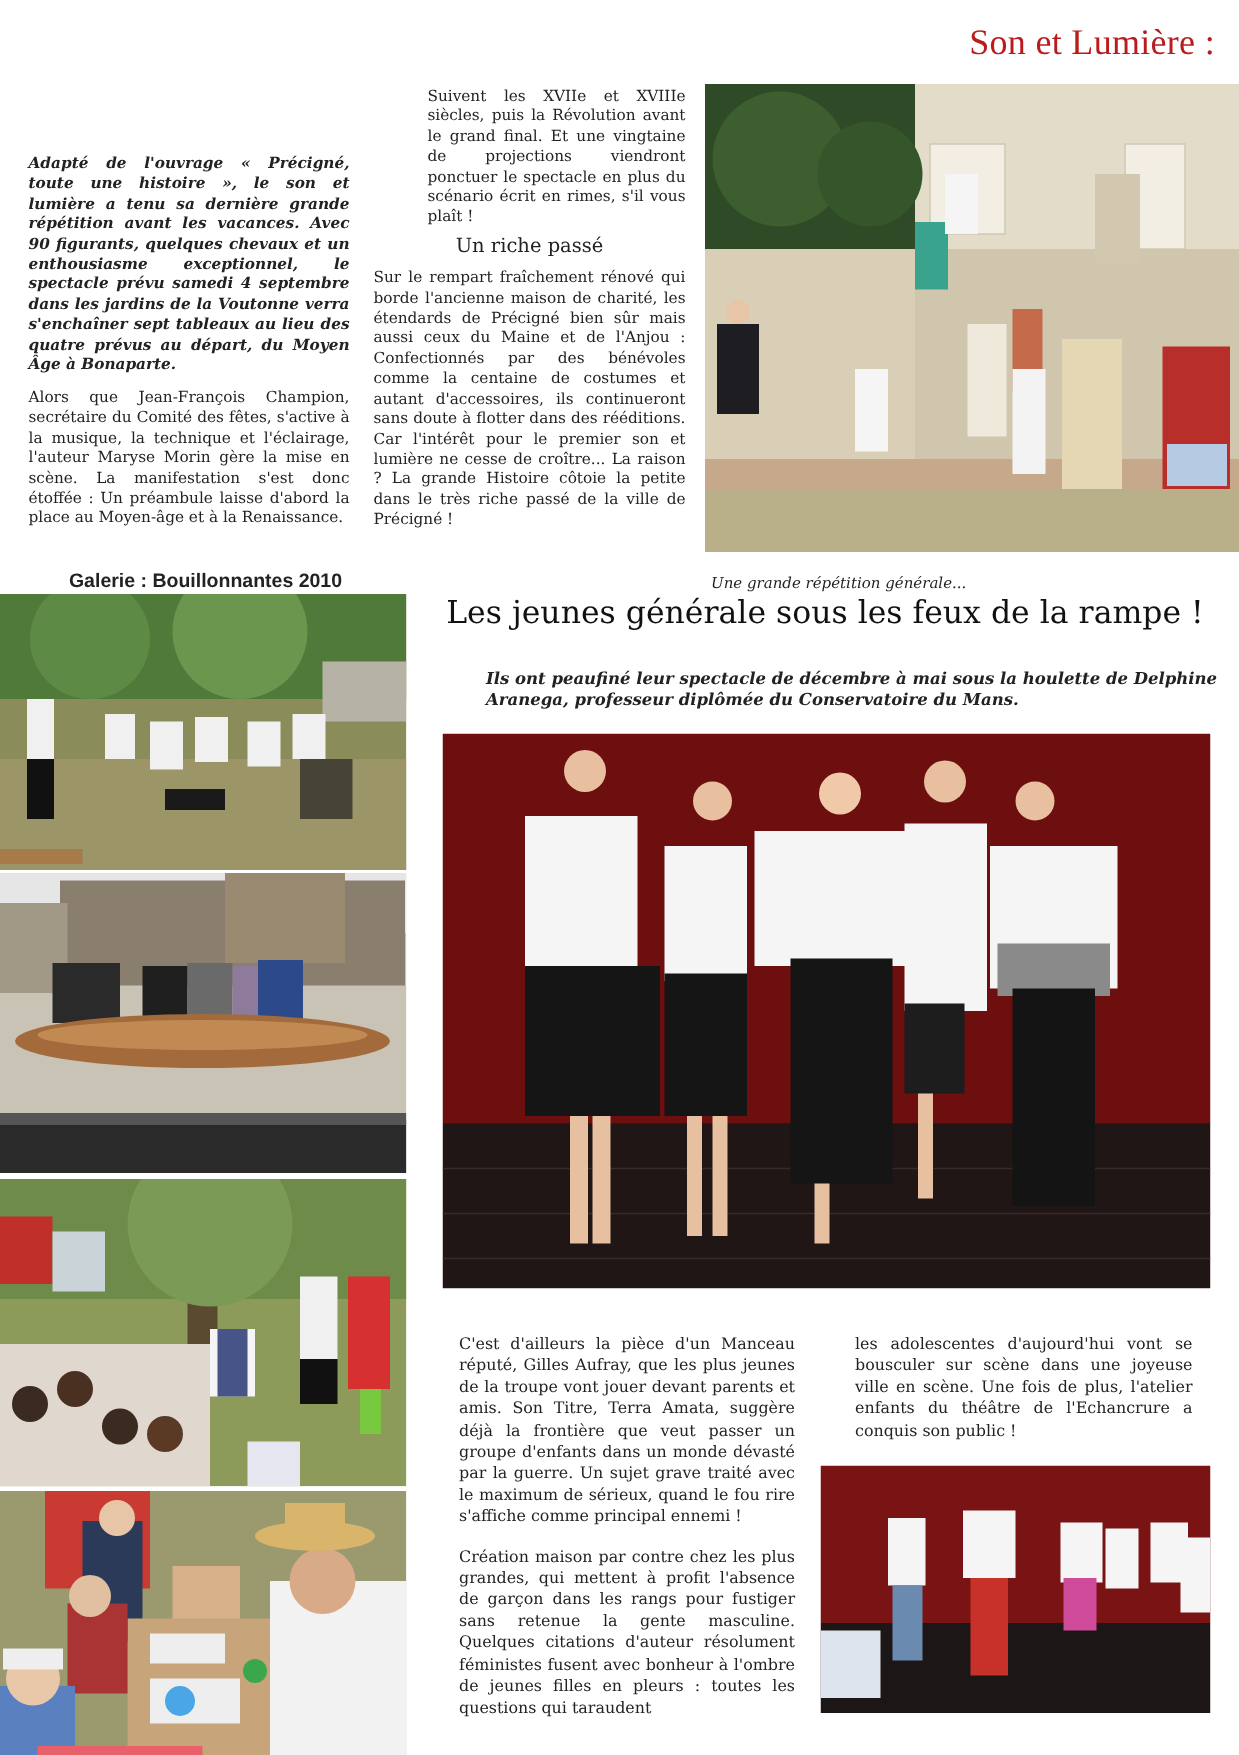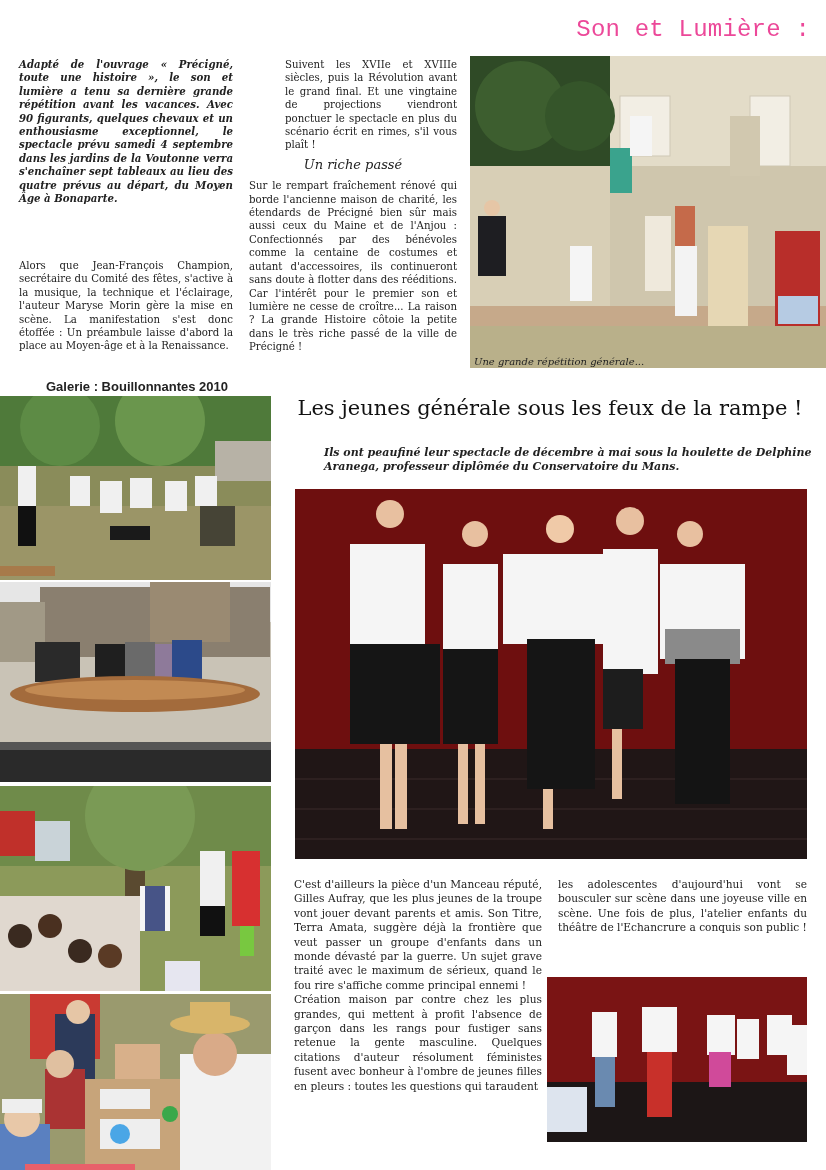--- a/index.html
+++ b/index.html
@@ -1,30 +1,30 @@
 <!DOCTYPE html>
 <html><head>
 <meta charset="utf-8">
 <style>
   html, body { margin: 0; padding: 0; }
   body { width: 826px; height: 1170px; background: #ffffff; position: relative; overflow: hidden;
          font-family: "DejaVu Serif", serif; color: #1a1a1a; }
   .abs { position: absolute; }
-  .title-main { font-family: Liberation Mono, monospace; font-size: 24px; color: #ec4899; letter-spacing: 0.2px; }
+  .title-main { font-family: Liberation Serif, serif; font-size: 24px; color: #b91c1c; letter-spacing: 0.2px; }
   .col { font-size: 10.2px; line-height: 13.4px; text-align: justify; color: #222; }
   .col p { margin: 0 0 12px 0; }
-  .col.italic p { font-style: italic; font-weight: bold; }
-  .subhead { font-style: italic; font-size: 13px; text-align: center; margin: 6px 0 8px 0; color: #222; }
+  .col.italic p { font-style: italic; font-weight: bold; margin-top: 45px; }
+  .subhead { font-size: 13px; text-align: center; margin: 6px 0 8px 0; color: #222; }
   .caption { font-style: italic; font-size: 10px; color: #222; }
   .gallery-title { font-family: "Liberation Sans", sans-serif; font-weight: bold; font-size: 13px; color: #222; text-align: center; }
   .photo { position: absolute; overflow: hidden; }
   .section-title { font-family: "DejaVu Serif", serif; font-size: 21px; color: #111; text-align: center; }
   .lede { font-style: italic; font-weight: bold; font-size: 11px; line-height: 14px; color: #222; margin-left: 28px; }
   .col2 { font-size: 10.6px; line-height: 14.4px; text-align: justify; color: #222; }
-  .col2 p { margin: 0; }
+  .col2 p { margin: 12px; }
 </style>
 </head>
 <body>
 
 <div class="abs title-main" style="right:16px; top:16px;">Son et Lumière :</div>
 
 <div class="abs col italic" style="left:19px; top:58px; width:214px;">
   <p>Adapté de l'ouvrage « Précigné, toute une histoire », le son et lumière a tenu sa dernière grande répétition avant les vacances. Avec 90 figurants, quelques chevaux et un enthousiasme exceptionnel, le spectacle prévu samedi 4 septembre dans les jardins de la Voutonne verra s'enchaîner sept tableaux au lieu des quatre prévus au départ, du Moyen Âge à Bonaparte.</p>
 </div>
 <div class="abs col" style="left:19px; top:259px; width:214px;">
@@ -58,21 +58,21 @@
     <rect x="175" y="160" width="26" height="75" fill="#efe9dc"></rect>
     <rect x="205" y="150" width="20" height="55" fill="#c56a4a"></rect>
     <rect x="140" y="92" width="22" height="45" fill="#3aa38d"></rect>
     <rect x="205" y="190" width="22" height="70" fill="#f3f3f3"></rect>
     <rect x="238" y="170" width="40" height="100" fill="#e6d7b4"></rect>
     <rect x="305" y="175" width="45" height="95" fill="#b82e2a"></rect>
     <rect x="308" y="240" width="40" height="28" fill="#b6cbe3"></rect>
     <rect x="160" y="60" width="22" height="40" fill="#f5f5f5"></rect>
   </svg>
 </div>
-<div class="abs caption" style="left:474px; top:356px;">Une grande répétition générale...</div>
+<div class="abs caption" style="left:474px; top:384px;">Une grande répétition générale...</div>
 
 <div class="abs gallery-title" style="left:0; top:379px; width:274px;">Galerie : Bouillonnantes 2010</div>
 
 <div class="photo" style="left:0; top:396px; width:271px; height:184px;">
   <svg width="271" height="184" viewBox="0 0 271 184">
     <rect width="271" height="184" fill="#8a8c5a"></rect>
     <rect width="271" height="70" fill="#4f7a3a"></rect>
     <circle cx="60" cy="30" r="40" fill="#5d8b45"></circle>
     <circle cx="160" cy="25" r="45" fill="#6a964d"></circle>
     <rect x="215" y="45" width="56" height="40" fill="#b7b2a6"></rect>

